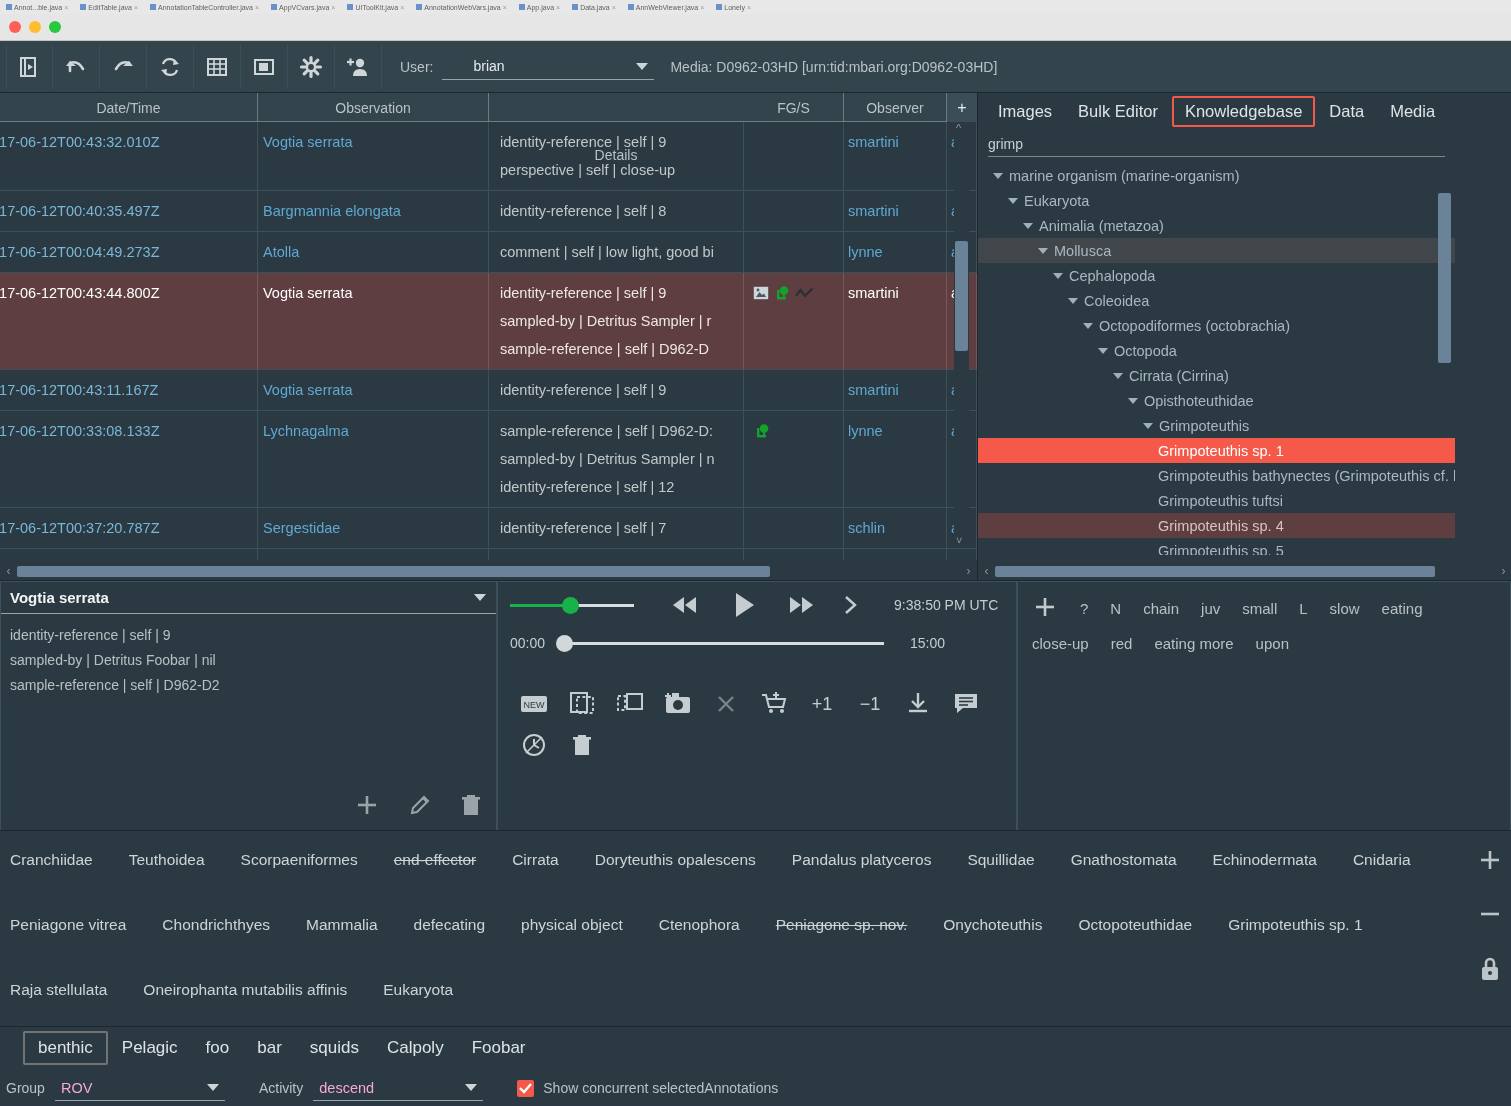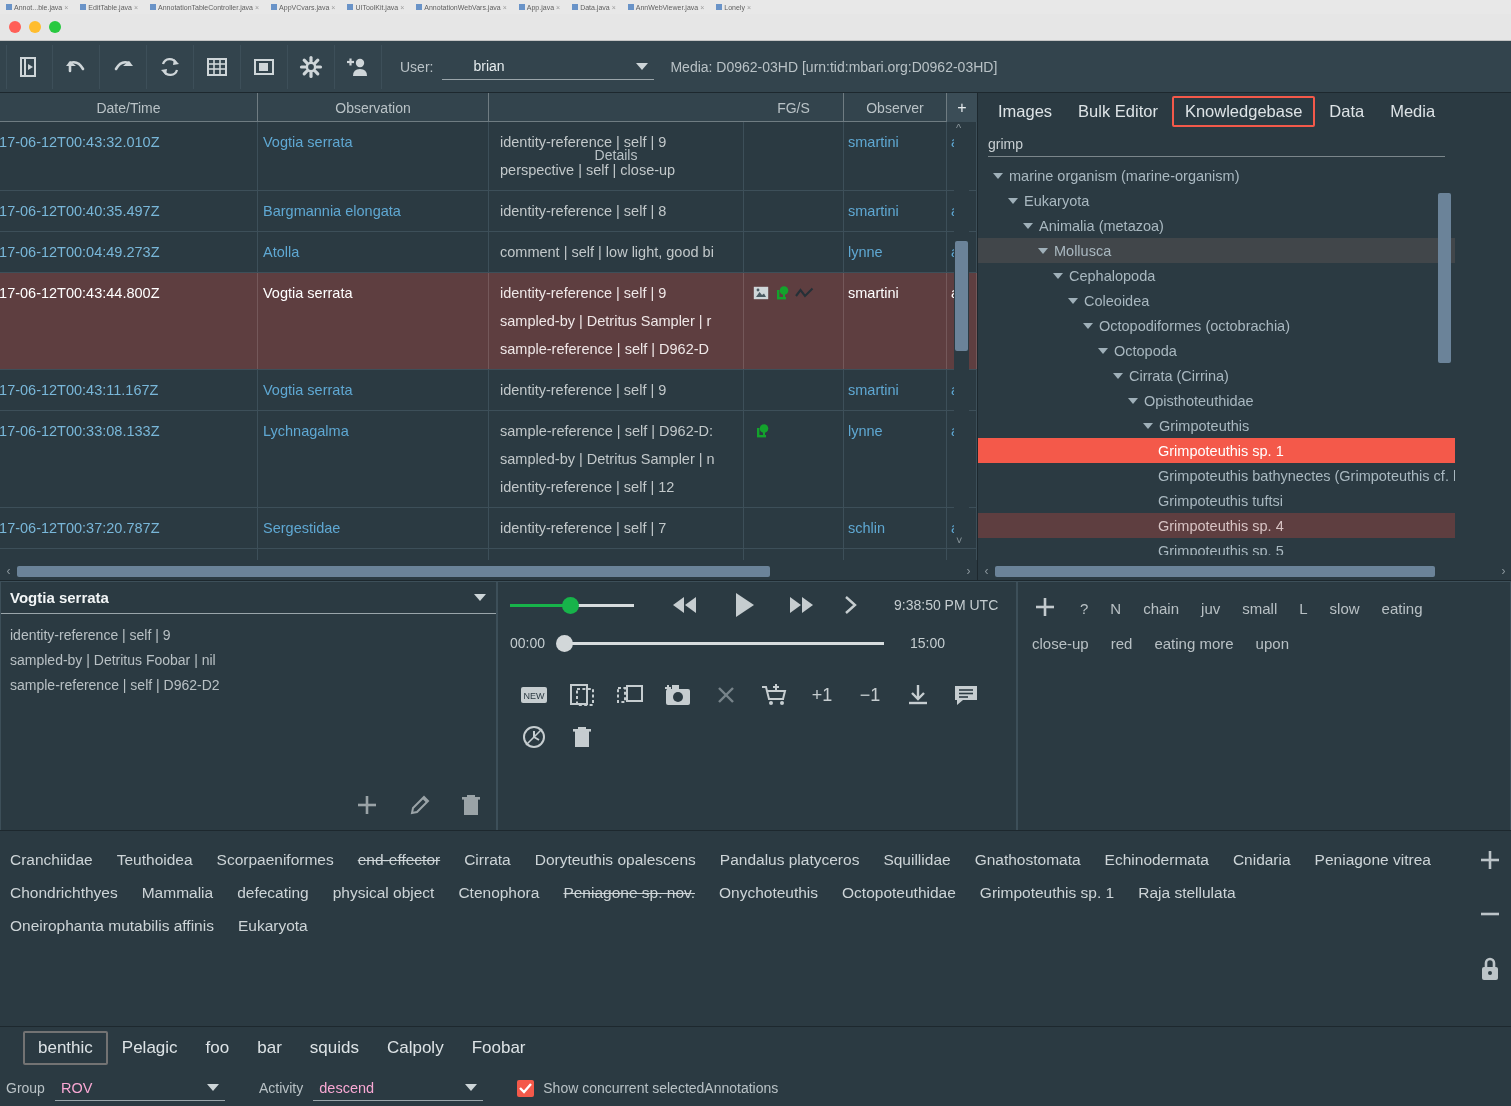--- a/index.html
+++ b/index.html
@@ -163,32 +163,32 @@
   .vol-fill { position: absolute; left: 0; top: 0; height: 3px; width: 56px; background: #17b34a; }
   .vol-knob { position: absolute; left: 52px; top: -7px; width: 17px; height: 17px; border-radius: 50%; background: #17b34a; }
   .p-btn { display: flex; align-items: center; justify-content: center; }
   .p-time { color: #c5cdd0; font-size: 14px; margin-left: 22px; }
   .p-row2 { display: flex; align-items: center; height: 30px; padding-left: 12px; }
   .p-t0 { color: #c5cdd0; font-size: 14px; width: 52px; }
   .p-track { flex: 1; height: 3px; background: #d7dcde; position: relative; max-width: 322px; }
   .p-knob { position: absolute; left: -6px; top: -7px; width: 17px; height: 17px; border-radius: 50%; background: #d2d7d9; }
   .p-t1 { color: #c5cdd0; font-size: 14px; margin-left: 26px; }
   .p-icons { display: flex; flex-wrap: wrap; padding: 16px 0 0 12px; gap: 0; width: 500px; }
-  .p-ico { width: 48px; height: 42px; display: flex; align-items: center; justify-content: center; }
+  .p-ico { width: 48px; height: 42px; display: flex; align-items: flex-end; justify-content: center; }
 
   .tags-panel { width: 494px; height: 250px; background: #2b3a42; border: 1px solid #3d4f59; padding: 12px 10px 0 14px; }
   .tags-flow { display: flex; flex-wrap: wrap; align-items: center; column-gap: 22px; row-gap: 6px; }
   .tag { color: #b8c0c4; font-size: 15px; line-height: 28px; white-space: nowrap; }
 
   
   .concepts {
     width: 1511px; height: 196px; background: #2b3a42; position: relative;
     border-top: 1px solid #1d282e; padding: 14px 60px 0 10px;
   }
-  .concepts-flow { display: flex; flex-wrap: wrap; column-gap: 24px; row-gap: 4px; }
+  .concepts-flow { display: flex; flex-wrap: wrap; column-gap: 24px; row-gap: 4px; gap: 36px; }
   .concept { color: #cdd4d7; font-size: 15.5px; line-height: 29px; white-space: nowrap; }
   .concept.strike { text-decoration: line-through; }
   .c-side { position: absolute; right: 8px; top: 16px; display: flex; flex-direction: column; align-items: center; gap: 24px; }
 
   
   .bottom { width: 1511px; background: #2b3a42; }
   .btabs { display: flex; align-items: center; height: 42px; padding-left: 4px; gap: 0; border-top: 1px solid #1d282e; }
   .btab { color: #dde3e6; font-size: 17px; padding: 6px 14px; }
   .btab.active { border: 2px solid #737373; border-radius: 2px; padding: 5px 13px; margin-left: 19px; }
   .status { display: flex; align-items: center; height: 40px; padding-left: 6px; }

